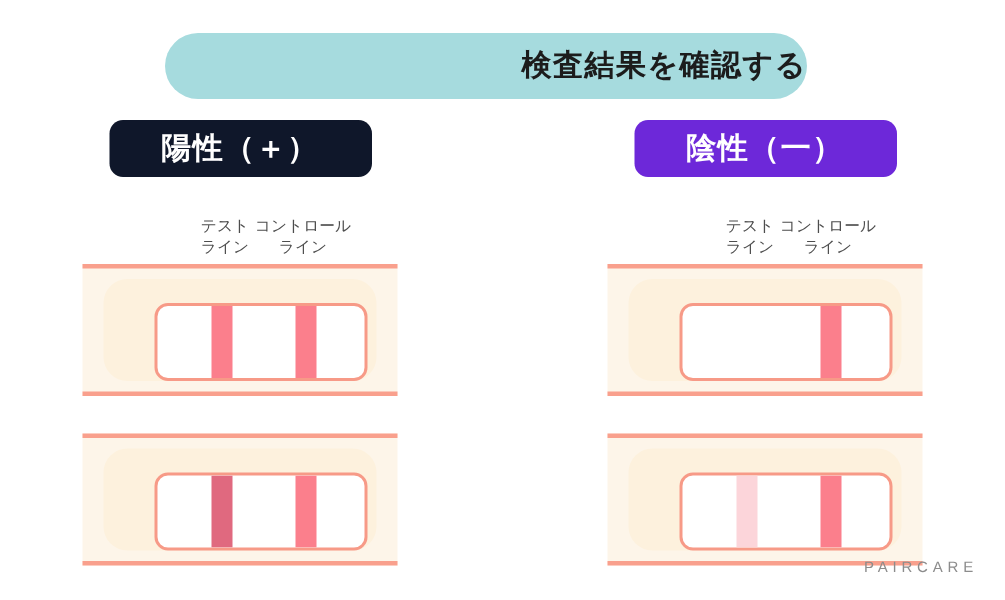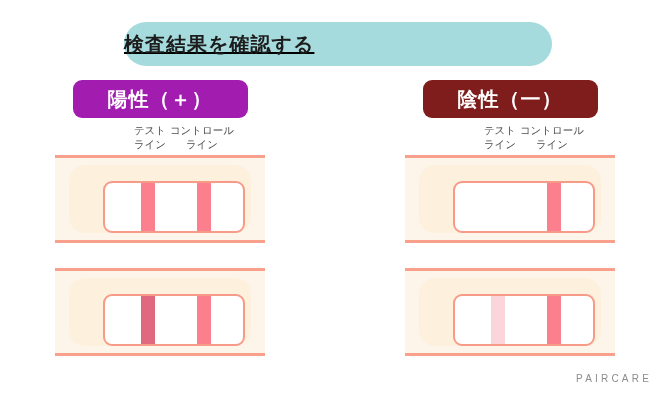--- a/index.html
+++ b/index.html
@@ -11,30 +11,29 @@
     height: 400px;
     background: #ffffff;
     font-family: "Liberation Sans", "DejaVu Sans", sans-serif;
     overflow: hidden;
     position: relative;
   }
 
   
   #title-banner {
     position: absolute;
-    left: 124px;
+    left: 110px;
     top: 22px;
     width: 428px;
     height: 44px;
     background: #a6dbde;
     border-radius: 22px;
     display: flex;
     align-items: center;
-    justify-content: flex-start;
-    text-decoration: underline;
+    justify-content: flex-end;
   }
   #title-banner .title-text {
     font-size: 20px;
     font-weight: bold;
     color: #1c1c1c;
     letter-spacing: 1px;
     line-height: 1;
   }
 
   
@@ -62,21 +61,21 @@
     letter-spacing: 1px;
     line-height: 1;
   }
   #pill-positive { background: #f5799e; }
   #pill-negative { background: #5fc2c2; }
 
   
   .line-labels {
     position: relative;
     height: 32px;
-    margin-top: 5px;
+    margin-top: 26px;
   }
   .line-label {
     position: absolute;
     font-size: 10.5px;
     color: #4d4d4d;
     line-height: 14px;
     text-align: center;
     width: 70px;
   }
   .line-label .lbl-row { display: block; white-space: nowrap; }
@@ -139,21 +138,21 @@
 </style>
 </head>
 <body>
 
 <div id="title-banner" style="background: rgb(166, 219, 222);">
   <span class="title-text">検査結果を確認する</span>
 </div>
 
 <div class="result-column" id="column-positive">
 
-  <div class="result-pill" id="pill-positive" style="background: #a21caf;">
+  <div class="result-pill" id="pill-positive" style="background: #0f172a;">
     <span class="pill-text">陽性（＋）</span>
   </div>
 
   <div class="line-labels">
     <div class="line-label label-test">
       <span class="lbl-row">テスト</span>
       <span class="lbl-row">ライン</span>
     </div>
     <div class="line-label label-control">
       <span class="lbl-row">コントロール</span>
@@ -178,21 +177,21 @@
         <div class="band band-test" style="background: rgb(224, 105, 127);"></div>
         <div class="band band-control" style="background: rgb(251, 127, 140);"></div>
       </div>
     </div>
   </div>
 
 </div>
 
 <div class="result-column" id="column-negative">
 
-  <div class="result-pill" id="pill-negative" style="background: #7f1d1d;">
+  <div class="result-pill" id="pill-negative" style="background: #6d28d9;">
     <span class="pill-text">陰性（一）</span>
   </div>
 
   <div class="line-labels">
     <div class="line-label label-test">
       <span class="lbl-row">テスト</span>
       <span class="lbl-row">ライン</span>
     </div>
     <div class="line-label label-control">
       <span class="lbl-row">コントロール</span>

